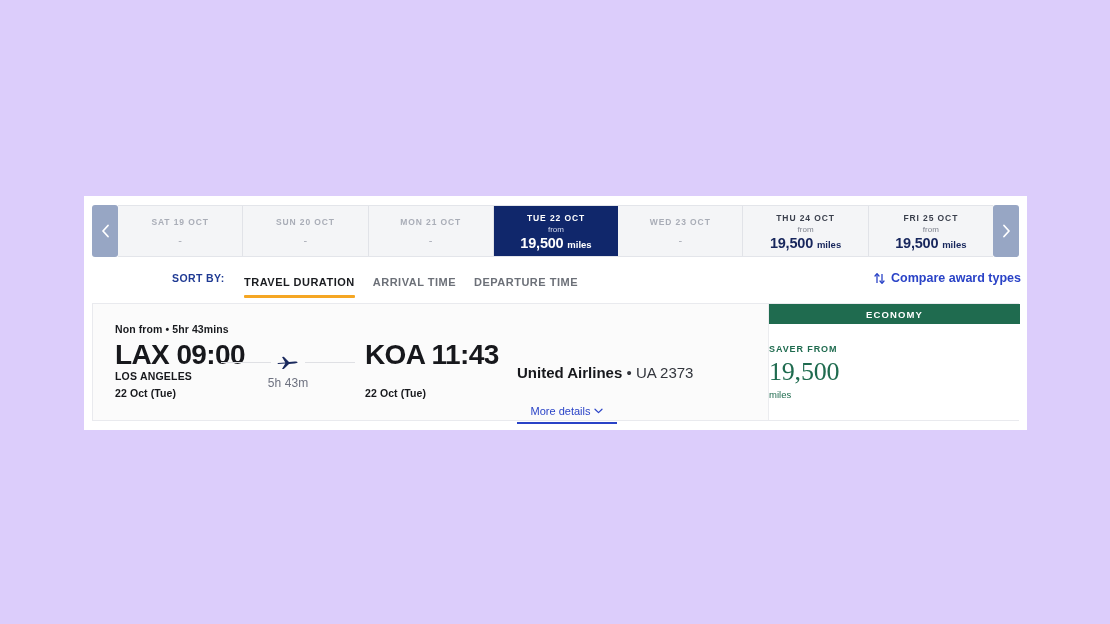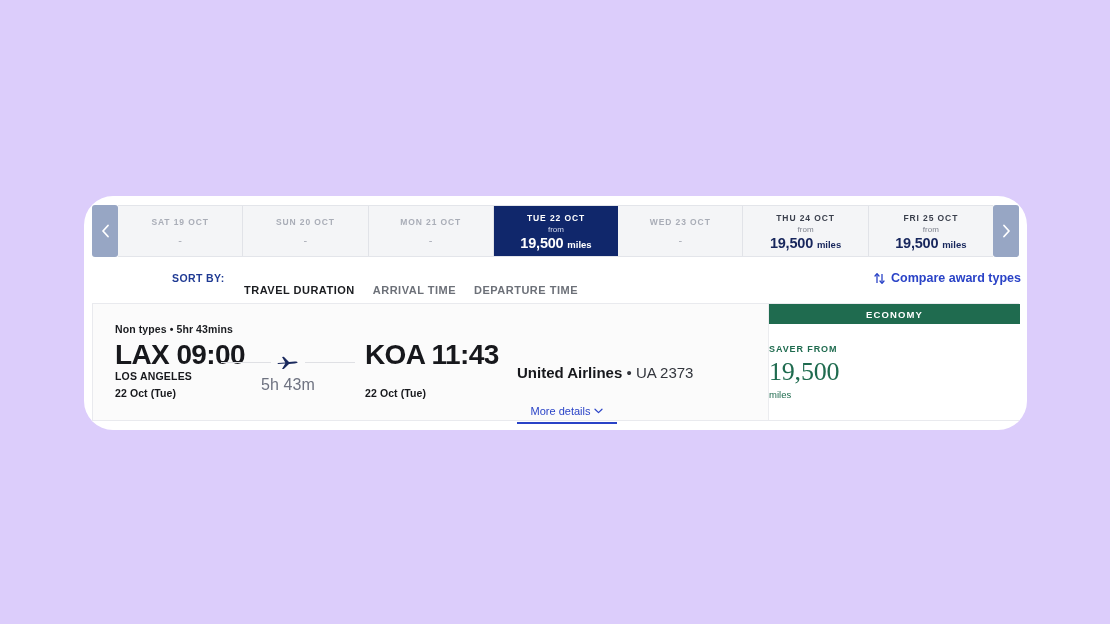--- a/index.html
+++ b/index.html
@@ -15,21 +15,20 @@
   }
 
   .stage {
     position: absolute;
     left: 84px;
     top: 196px;
     width: 943px;
     height: 234px;
     background: #ffffff;
     box-sizing: border-box;
-    border-radius: 29px;
   }
 
   
   .datebar {
     position: absolute;
     left: 8px;
     top: 9px;
     width: 927px;
     height: 52px;
     display: flex;
@@ -124,21 +123,21 @@
     left: 88px;
     top: 6px;
     font-size: 10.5px;
     font-weight: bold;
     letter-spacing: 0.4px;
     color: #1f3a93;
   }
   .sort-tabs {
     position: absolute;
     left: 160px;
-    top: 12px;
+    top: 4px;
     display: flex;
     align-items: flex-start;
   }
   .sort-tab {
     font-size: 11px;
     font-weight: bold;
     letter-spacing: 0.5px;
     color: #6c7078;
     padding: 6px 0 6px 0;
     margin-right: 18px;
@@ -256,21 +255,21 @@
     background: #fbfbfb;
     padding: 0 6px;
     line-height: 0;
   }
   .route .plane svg { display: block; }
   .route .dur {
     position: absolute;
     left: 0;
     top: 22px;
     width: 134px;
-    font-size: 16px;
+    font-size: 12px;
     color: #6e7280;
     letter-spacing: 0.1px;
   }
 
   .airline {
     position: absolute;
     left: 424px;
     top: 60px;
     font-size: 15px;
     color: #33363d;
@@ -420,21 +419,21 @@
         </svg>
       </span>
       <span>Compare award types</span>
     </div>
   </div>
 
   <div class="card">
 
     <div class="seg-left">
 
-      <div class="nonstop">Non types • 5hr 43mins</div>
+      <div class="nonstop">Non from • 5hr 43mins</div>
 
       <div class="endpoint ep-origin">
         <div class="ep-code">LAX 09:00</div>
         <div class="ep-city">LOS ANGELES</div>
         <div class="ep-date">22 Oct (Tue)</div>
       </div>
 
       <div class="route">
         <div class="line"></div>
         <div class="plane">

